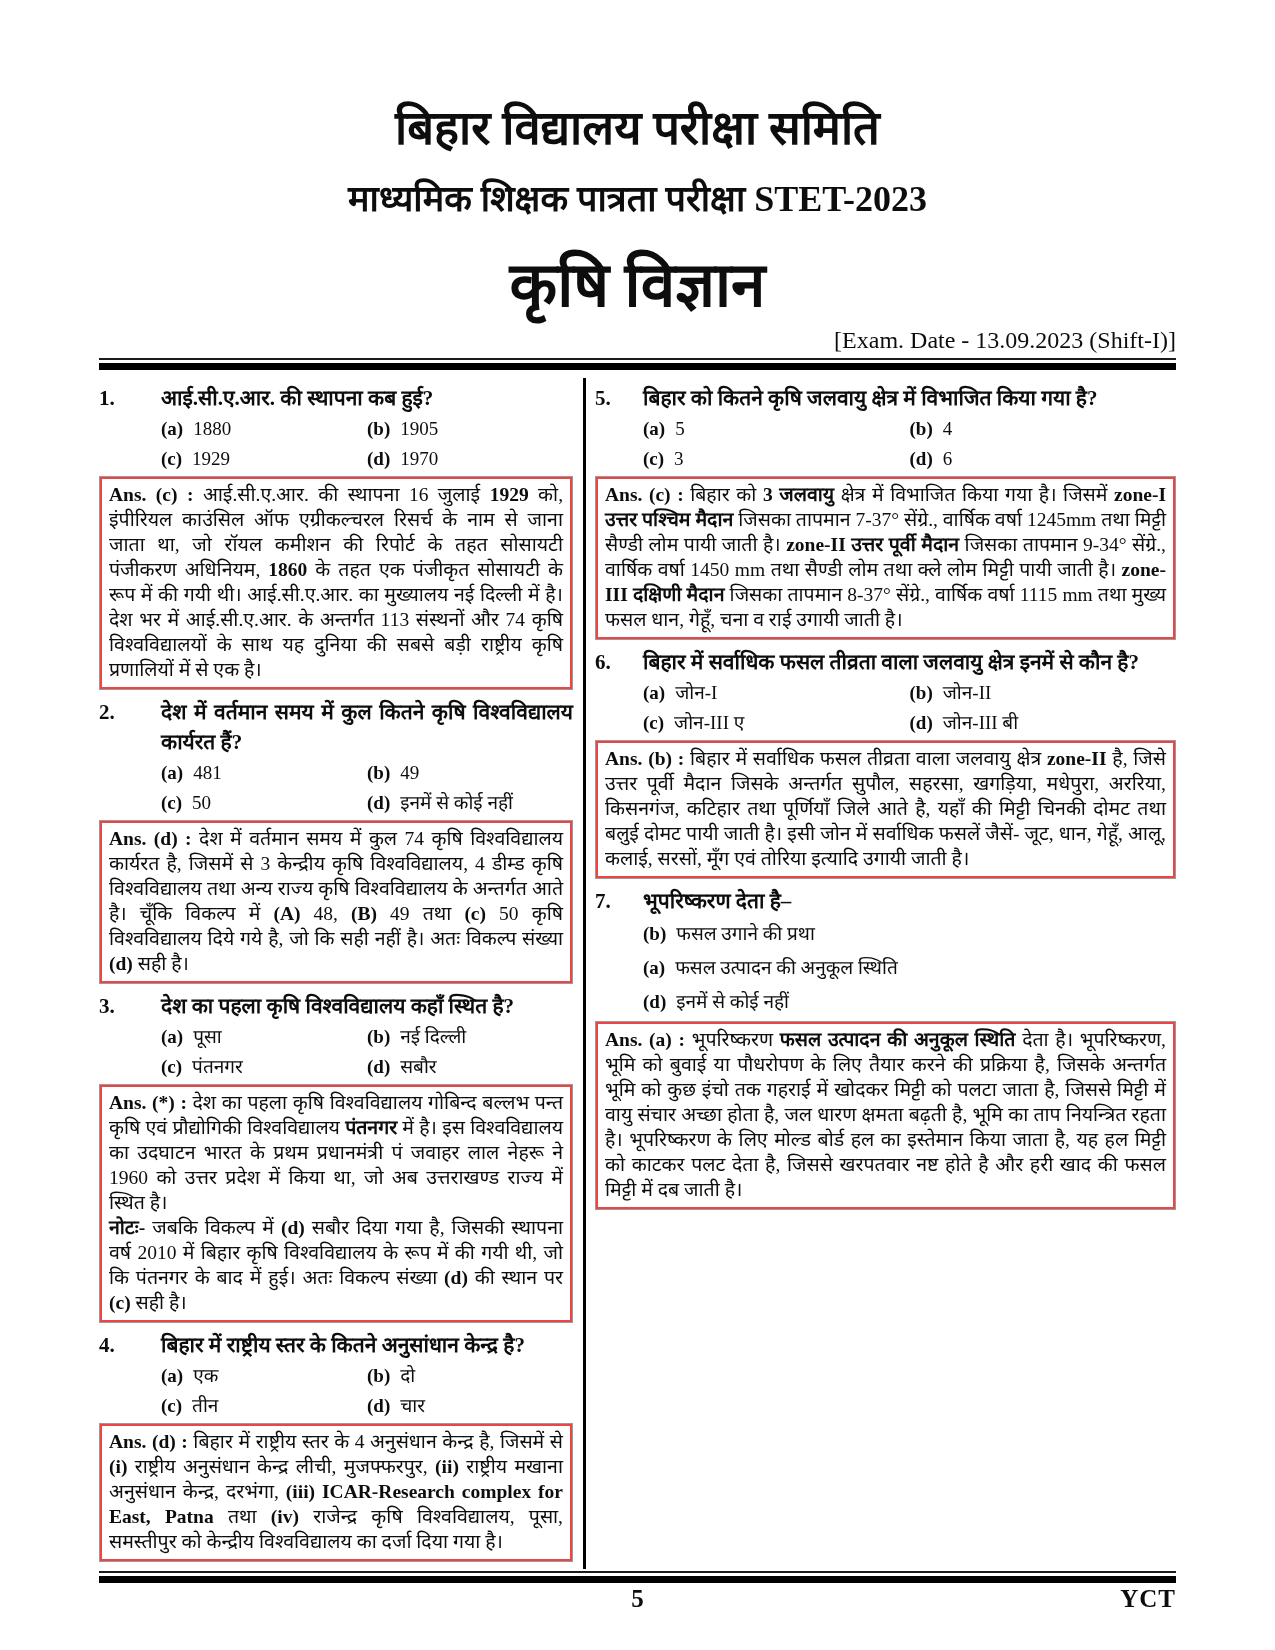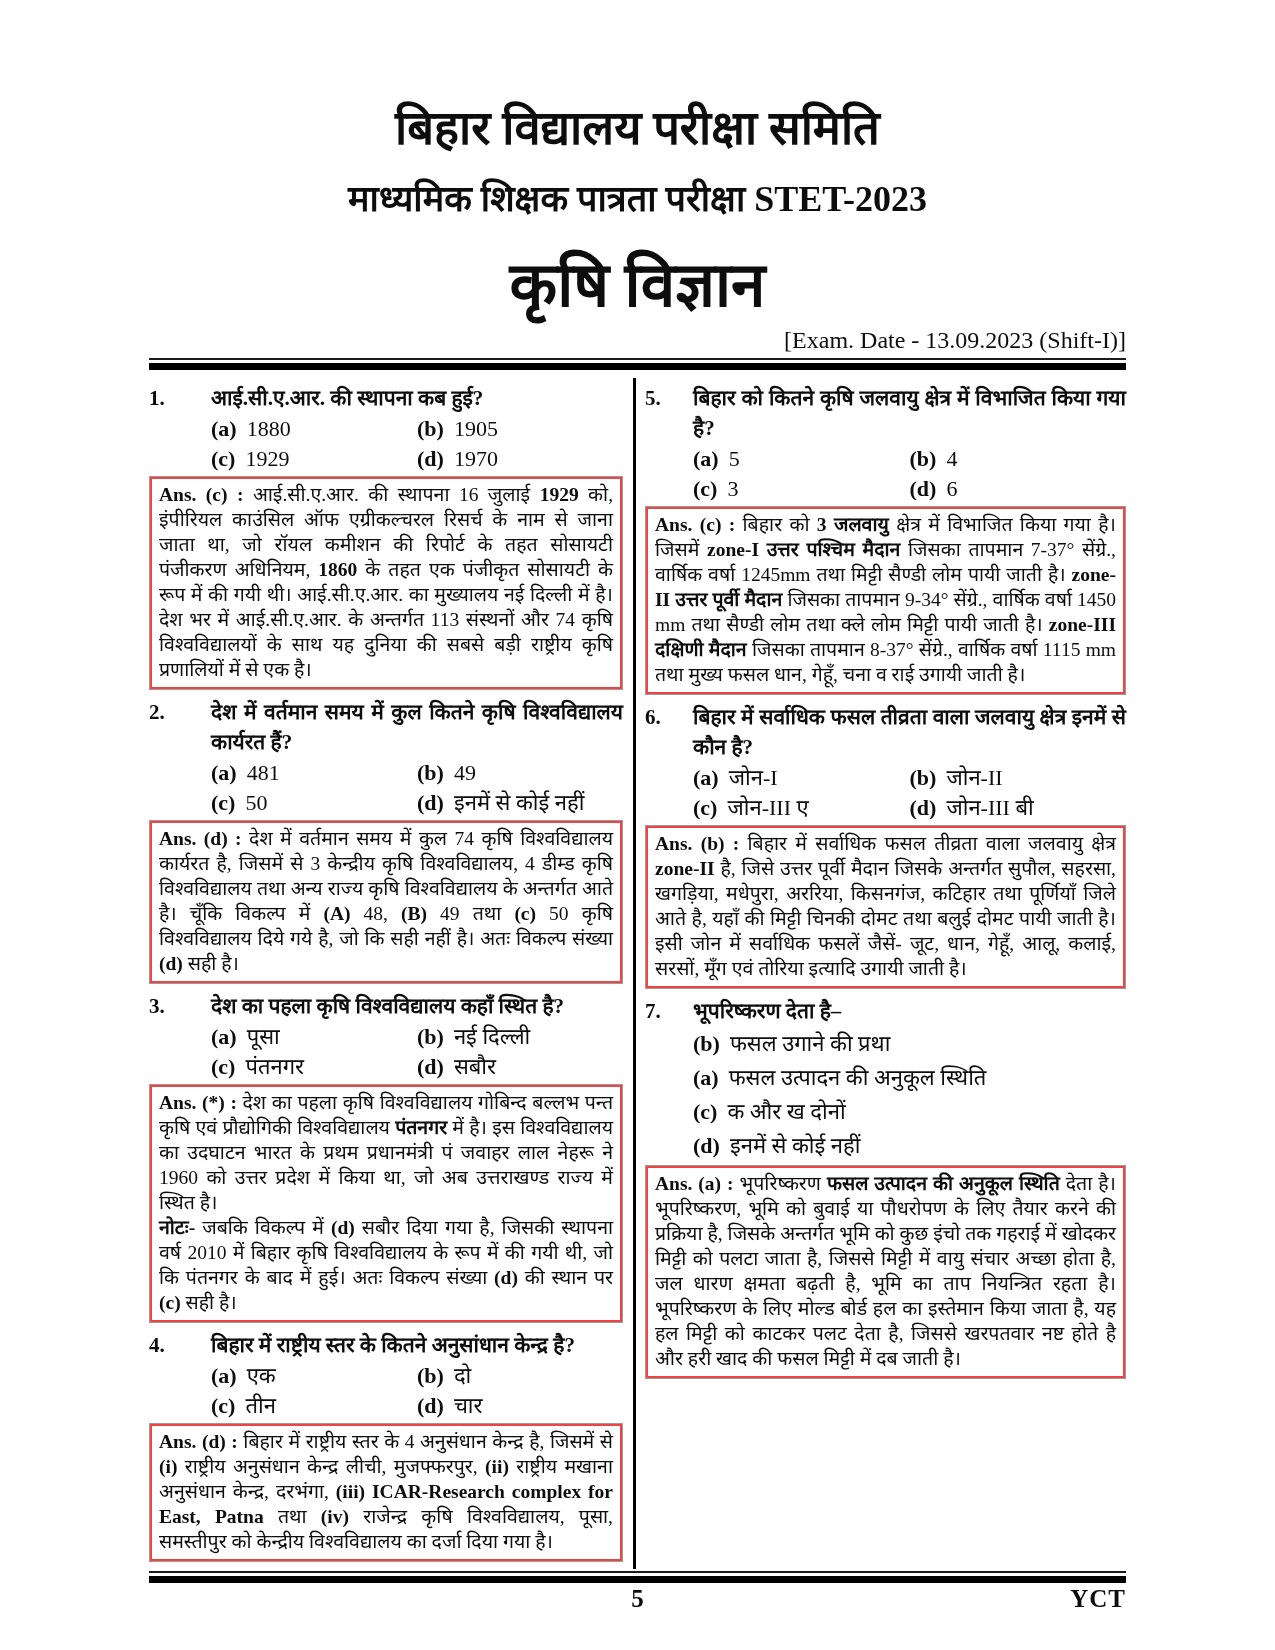--- a/index.html
+++ b/index.html
@@ -2,21 +2,21 @@
 <html lang="hi"><head>
 <meta charset="utf-8">
 <style>
   html, body { margin: 0; padding: 0; background: #ffffff; }
   body {
     width: 1275px; min-height: 1650px;
     font-family: "Liberation Serif", "DejaVu Serif", serif;
     color: #0d0d0d;
     position: relative;
   }
-  .page { padding: 0 82px; box-sizing: border-box; }
+  .page { padding: 0 32px; box-sizing: border-box; }
   .inner { padding: 0 67px; }
 
   
   header { text-align: center; padding-top: 100px; }
   .title-org   { font-size: 47px; font-weight: bold; line-height: 1.2; }
   .title-exam  { font-size: 36px; font-weight: bold; line-height: 1.2; margin-top: 22px; }
   .title-subj  { font-size: 62px; font-weight: bold; line-height: 1.15; margin-top: 28px; }
   .exam-date   { text-align: right; font-size: 24px; font-weight: normal; margin-top: 6px; }
 
   .rule-double { margin-top: 4px; }
@@ -35,21 +35,21 @@
   .question { margin-top: 5px; }
   .q-head { display: flex; }
   .q-num  { font-weight: bold; font-size: 21px; line-height: 30px; width: 62px; flex: none; }
   .col-right .q-num { width: 48px; }
   .q-text { font-weight: bold; font-size: 21px; line-height: 30px; flex: 1; text-align: justify; }
 
   .options { padding-left: 62px; margin: 1px 0 3px 0; }
   .col-right .options { padding-left: 48px; }
   .options.two-col { display: grid; grid-template-columns: 1fr 1fr; }
   .options.single .option { display: block; }
-  .option { font-size: 22px; line-height: 30px; }
+  .option { font-size: 19px; line-height: 30px; }
   .options.single .option { line-height: 34px; }
   .opt-label { font-weight: bold; font-family: "Liberation Serif", serif; }
   .opt-text { margin-left: 10px; }
 
   .answer-box {
     border: 2px solid #ef4444;
     outline: 1px solid #9a9a9a;
     padding: 3px 7px 5px 7px;
     margin: 2px 1px 8px 1px;
   }
@@ -182,21 +182,20 @@
   </div>
 
   <div class="question">
     <div class="q-head">
       <span class="q-num">7.</span>
       <span class="q-text">भूपरिष्करण देता है–</span>
     </div>
     <div class="options single">
               <div class="option"><span class="opt-label">(b)</span><span class="opt-text">फसल उगाने की प्रथा</span></div>
               <div class="option"><span class="opt-label">(a)</span><span class="opt-text">फसल उत्पादन की अनुकूल स्थिति</span></div>
-              <div class="option"><span class="opt-label">(c)</span><span class="opt-text">क और ख दोनों</span></div>
               <div class="option"><span class="opt-label">(d)</span><span class="opt-text">इनमें से कोई नहीं</span></div>
             </div>
     <div class="answer-box">
               <p class="ans-par"><span class="b">Ans. (a) : </span><span>भूपरिष्करण </span><span class="b">फसल उत्पादन की अनुकूल स्थिति</span><span> देता है। भूपरिष्करण, भूमि को बुवाई या पौधरोपण के लिए तैयार करने की प्रक्रिया है, जिसके अन्तर्गत भूमि को कुछ इंचो तक गहराई में खोदकर मिट्टी को पलटा जाता है, जिससे मिट्टी में वायु संचार अच्छा होता है, जल धारण क्षमता बढ़ती है, भूमि का ताप नियन्त्रित रहता है। भूपरिष्करण के लिए मोल्ड बोर्ड हल का इस्तेमान किया जाता है, यह हल मिट्टी को काटकर पलट देता है, जिससे खरपतवार नष्ट होते है और हरी खाद की फसल मिट्टी में दब जाती है।</span></p>
             </div>
   </div>
 </section>
     </main>
 
     <div class="rule-double footer-rule">

